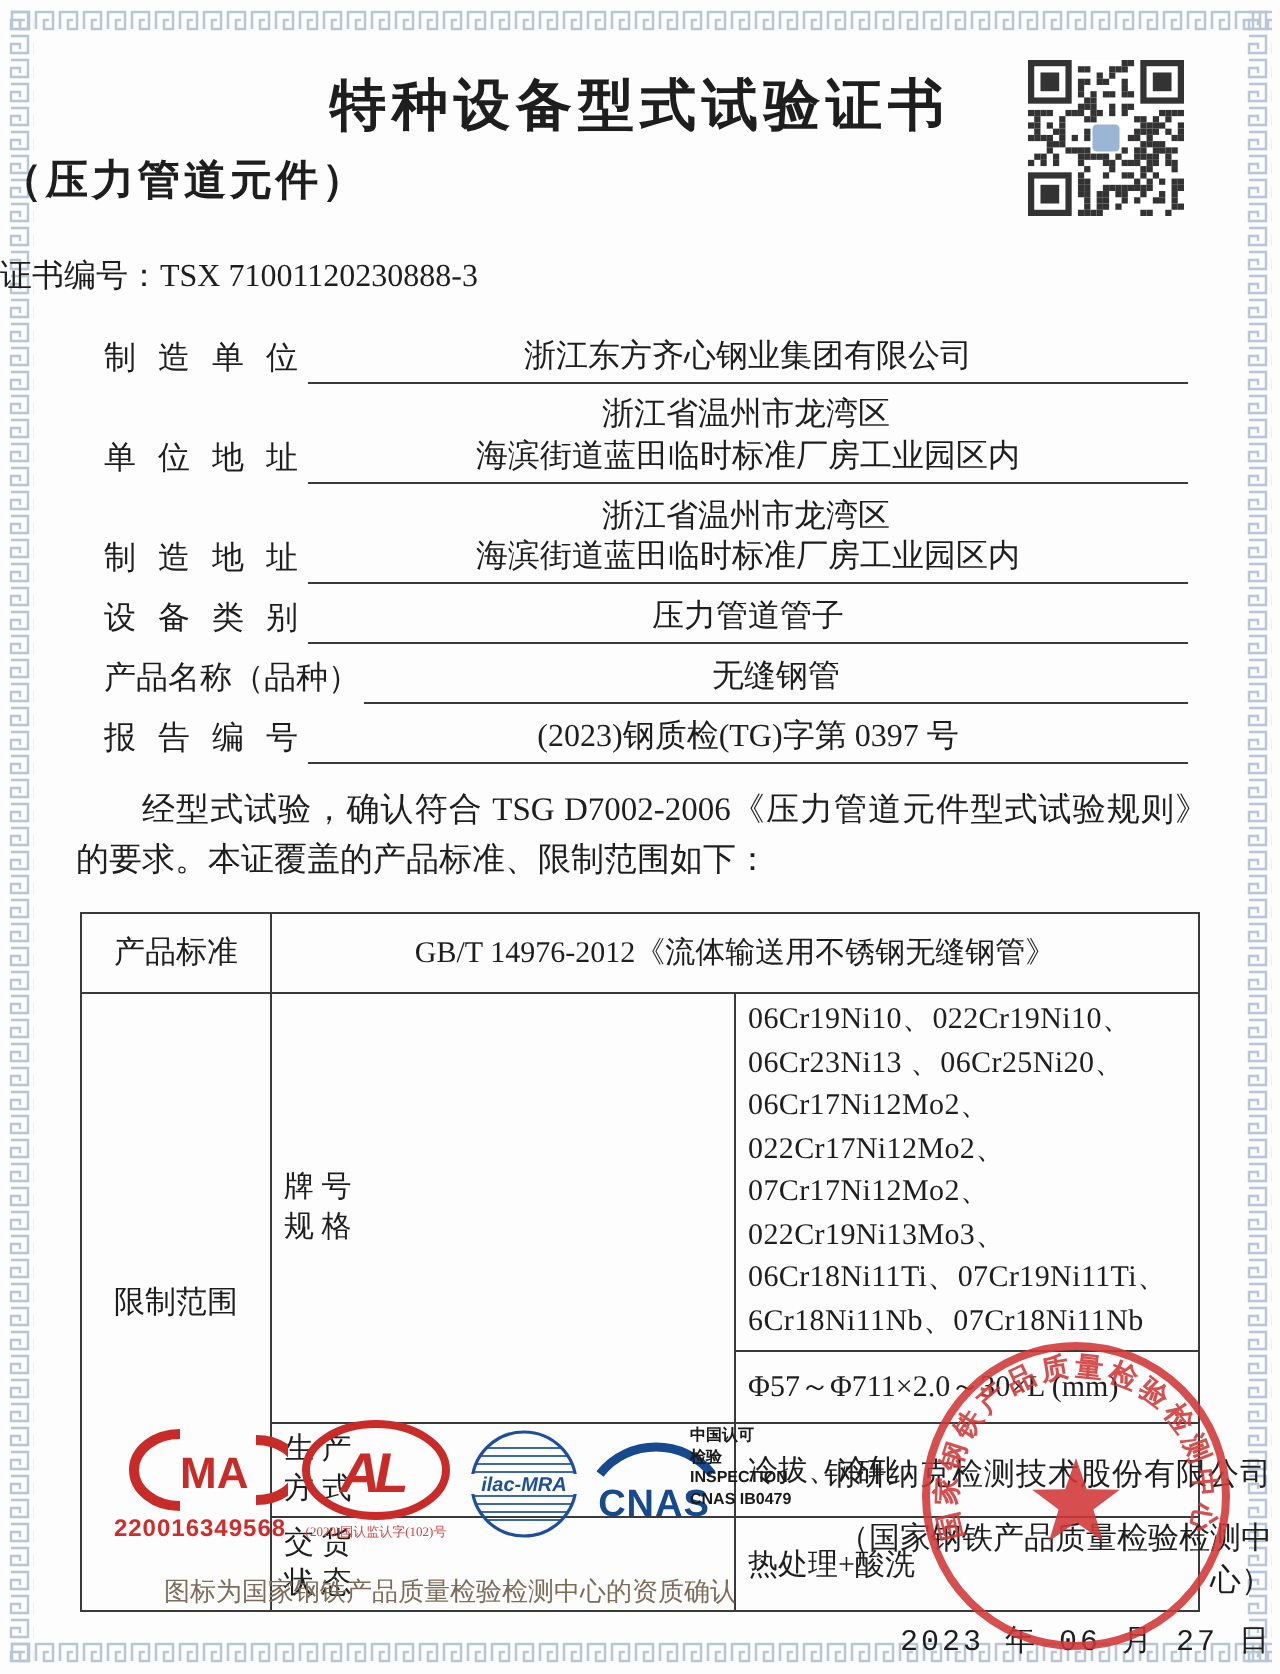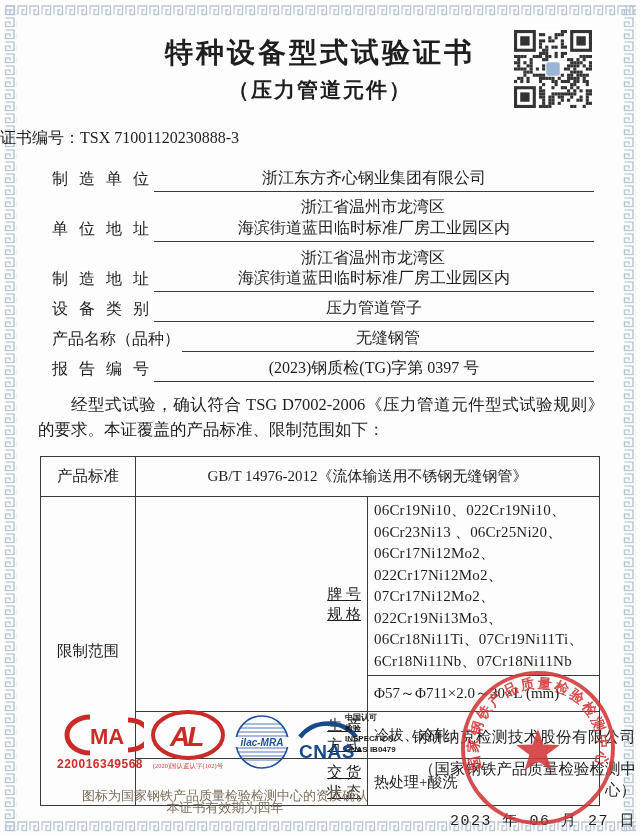--- a/index.html
+++ b/index.html
@@ -1,35 +1,35 @@
 <!DOCTYPE html>
 <html><head>
 <meta charset="utf-8">
 <style>
   html,body{margin:0;padding:0;background:#e9e9e9;}
   .page{position:relative;width:640px;height:837px;margin:0 auto;background:#fdfdfd;
         overflow:hidden;font-family:"Liberation Serif","DejaVu Serif",serif;color:#1e1e1e;}
   .strip{position:absolute;display:block;}
   .title{position:absolute;top:34px;left:0;width:100%;text-align:center;
          font-size:28px;font-weight:bold;letter-spacing:3px;}
-  .subtitle{position:absolute;top:76px;left:0;width:100%;text-align:center;
+  .subtitle{position:absolute;top:76px;left:0;width:100%;
             font-size:21px;font-weight:bold;letter-spacing:2px;}
   .cert-no{position:absolute;top:128px;left:0;width:100%;font-size:16px;}
   .qr{position:absolute;left:514px;top:30px;}
   .field-row{position:absolute;left:52px;right:46px;display:flex;align-items:flex-end;font-size:16px;}
   .field-label{flex:0 0 auto;min-width:100px;word-spacing:7px;padding:0 2px 2px 0;white-space:nowrap;}
   .field-value{flex:1;text-align:center;border-bottom:1.2px solid #3a3a3a;padding-bottom:2px;white-space:nowrap;}
   .pre-line{position:absolute;left:152px;right:46px;text-align:center;font-size:16px;}
   .statement{position:absolute;top:392px;left:38px;right:36px;font-size:16.5px;
              line-height:25px;text-indent:2em;text-align:justify;}
   table.spec{position:absolute;top:456px;left:40px;width:560px;border-collapse:collapse;
              font-size:15px;table-layout:fixed;}
   table.spec td{border:1.6px solid #3a3a3a;padding:3px 6px;vertical-align:middle;}
   td.c1{width:82px;text-align:center;font-size:15.5px;padding:3px 2px;}
-  td.c2{width:44px;text-align:right;line-height:20px;padding:3px 2px;text-decoration:underline;}
+  td.c2{width:44px;text-align:left;line-height:20px;padding:3px 2px;}
   tr.r1{height:40px;} tr.r2{height:74px;} tr.r3{height:36px;} tr.r4{height:40px;} tr.r5{height:38px;}
   .tcenter{text-align:center;}
   .grades{line-height:21.5px;letter-spacing:0.2px;}
   .logo{position:absolute;}
   .cma-number{position:absolute;left:50px;top:757px;width:100px;text-align:center;
               font-family:"Liberation Sans",sans-serif;font-size:12px;font-weight:bold;
               color:#d32b2b;letter-spacing:0.5px;}
   .al-caption{position:absolute;left:134px;top:762px;width:108px;text-align:center;
               font-size:6.5px;color:#d14040;}
   .cnas-cap{position:absolute;left:345px;top:713px;width:80px;
@@ -403,15 +403,14 @@
     <defs>
         <path id="sealArc" d="M23.6,100.5 A60,60 0 1 1 136.4,100.5" fill="none"></path>
       </defs>
     <text font-size="14" font-weight="bold" fill="#d23737">
       <textPath href="#sealArc" startOffset="0" textLength="226" lengthAdjust="spacing">国家钢铁产品质量检验检测中心</textPath>
     </text>
     <polygon fill="#d23737" points="80,61 85.4,76.6 101.9,76.9 88.7,86.8 93.5,102.6 80,93.2 66.5,102.6 71.3,86.8 58.1,76.9 74.6,76.6"></polygon>
   </svg>
 
   <div class="note" style="top:787px">图标为国家钢铁产品质量检验检测中心的资质确认</div>
-  <div class="note" style="top:799px">本证书有效期为四年</div>
 
 </div>
 
 </body></html>

